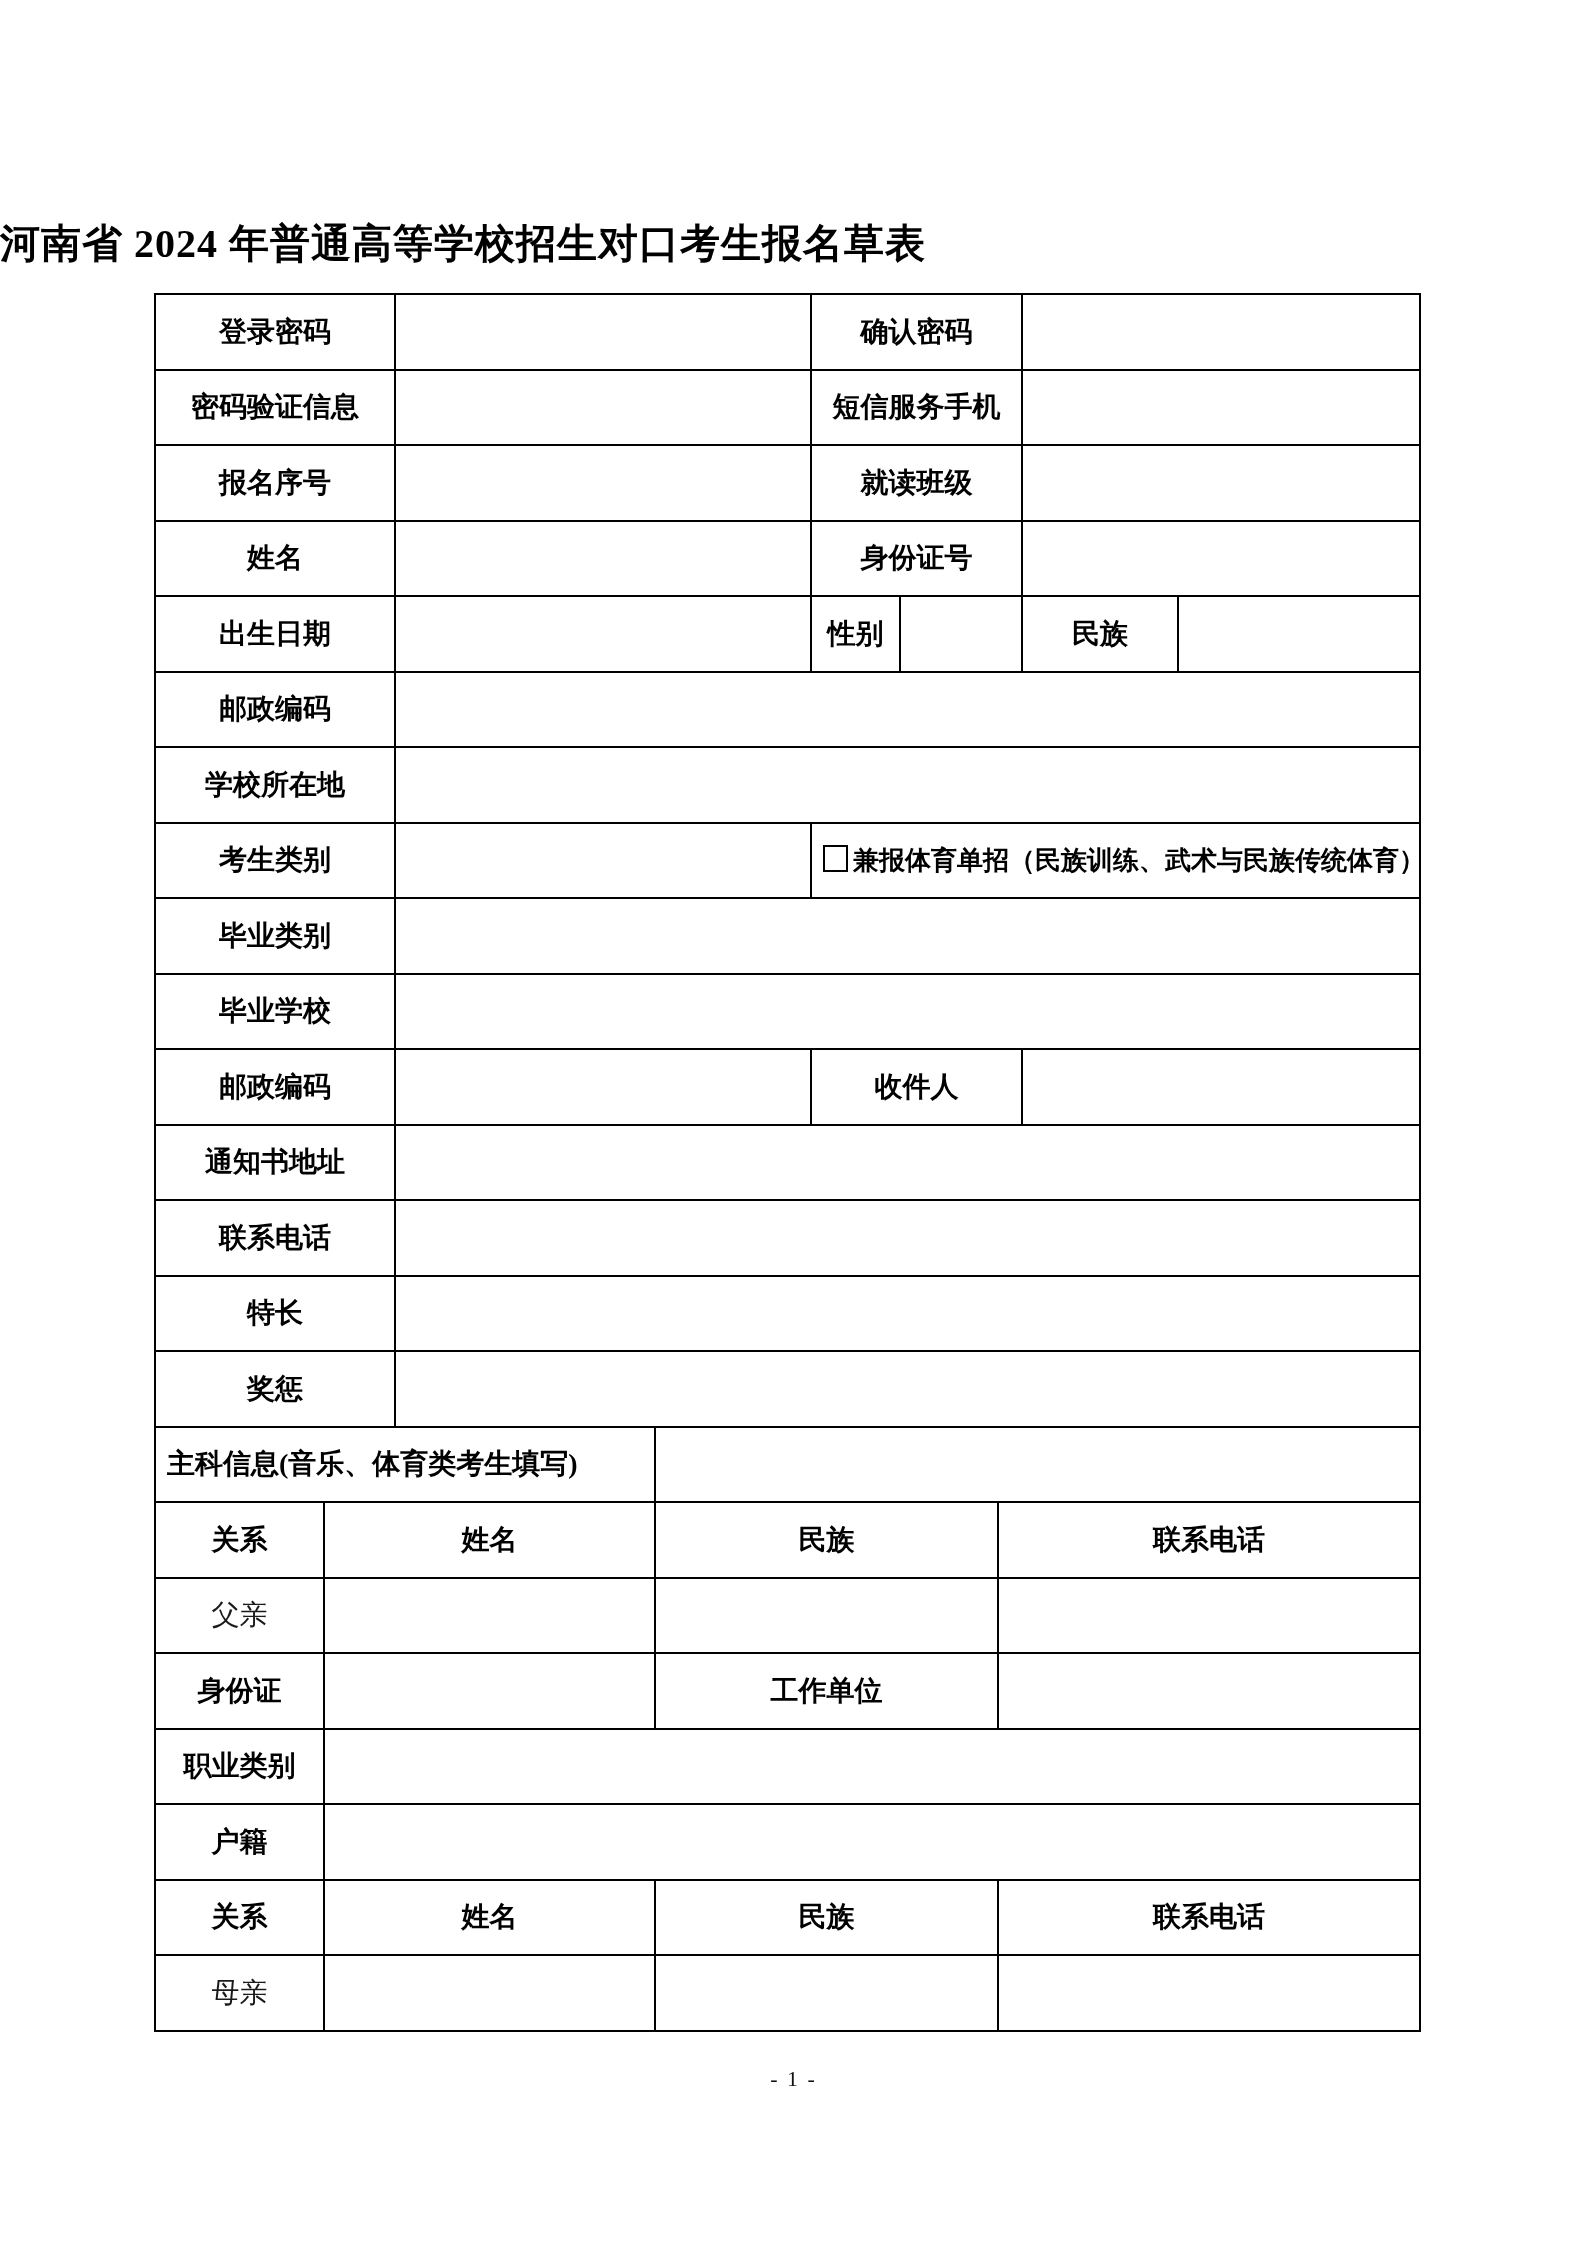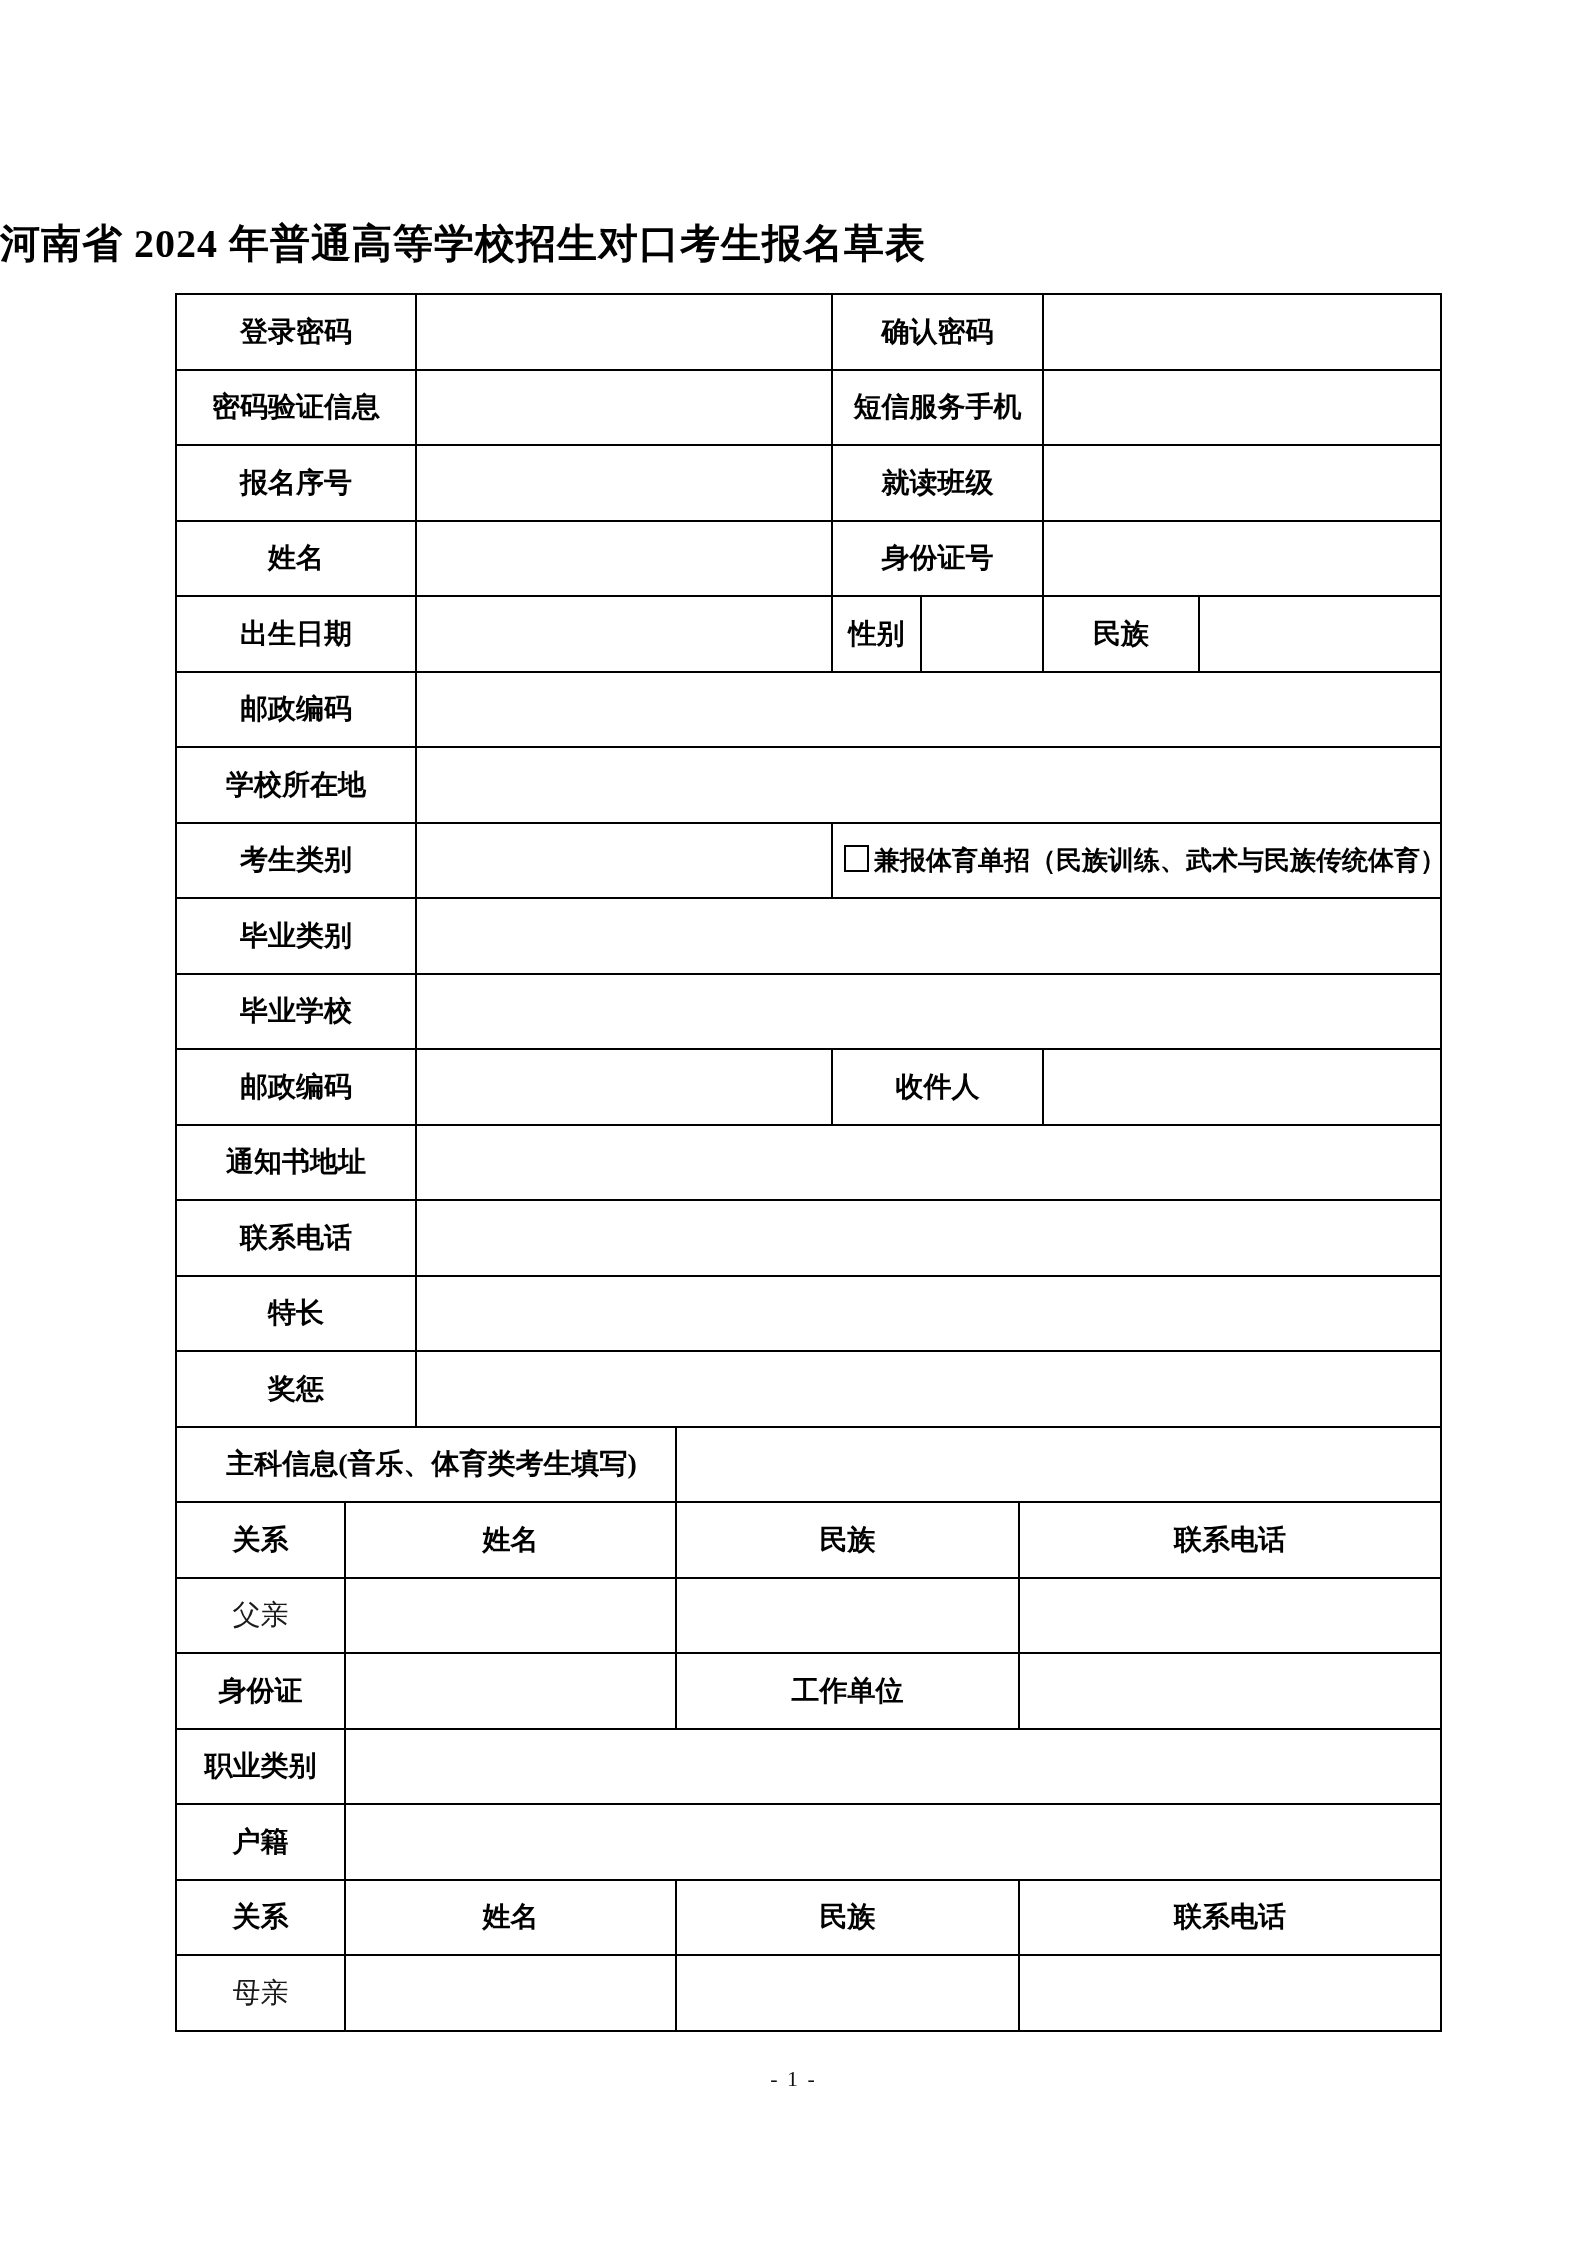--- a/index.html
+++ b/index.html
@@ -22,21 +22,21 @@
     left: 0;
     width: 100%;
     margin: 0;
     font-size: 40px;
     font-weight: bold;
     letter-spacing: 1px;
     white-space: nowrap;
   }
   table.form-table {
     position: absolute;
-    left: 175px;
+    left: 154px;
     top: 293px;
     width: 1265px;
     border-collapse: collapse;
     table-layout: fixed;
   }
   .form-table tr {
     height: 75.5px;
   }
   .form-table td {
     border: 2px solid #000000;
@@ -45,21 +45,21 @@
     vertical-align: middle;
     font-size: 28px;
     font-weight: bold;
     overflow: hidden;
     white-space: nowrap;
   }
   .form-table td.value {
     background: #ffffff;
   }
   .form-table td.left {
-    text-align: center;
+    text-align: left;
     padding-left: 11px;
   }
   .form-table td.regular {
     font-weight: normal;
     color: #1a1a1a;
     border-radius: 17px;
   }
   .form-table td.small {
     font-size: 26px;
   }

